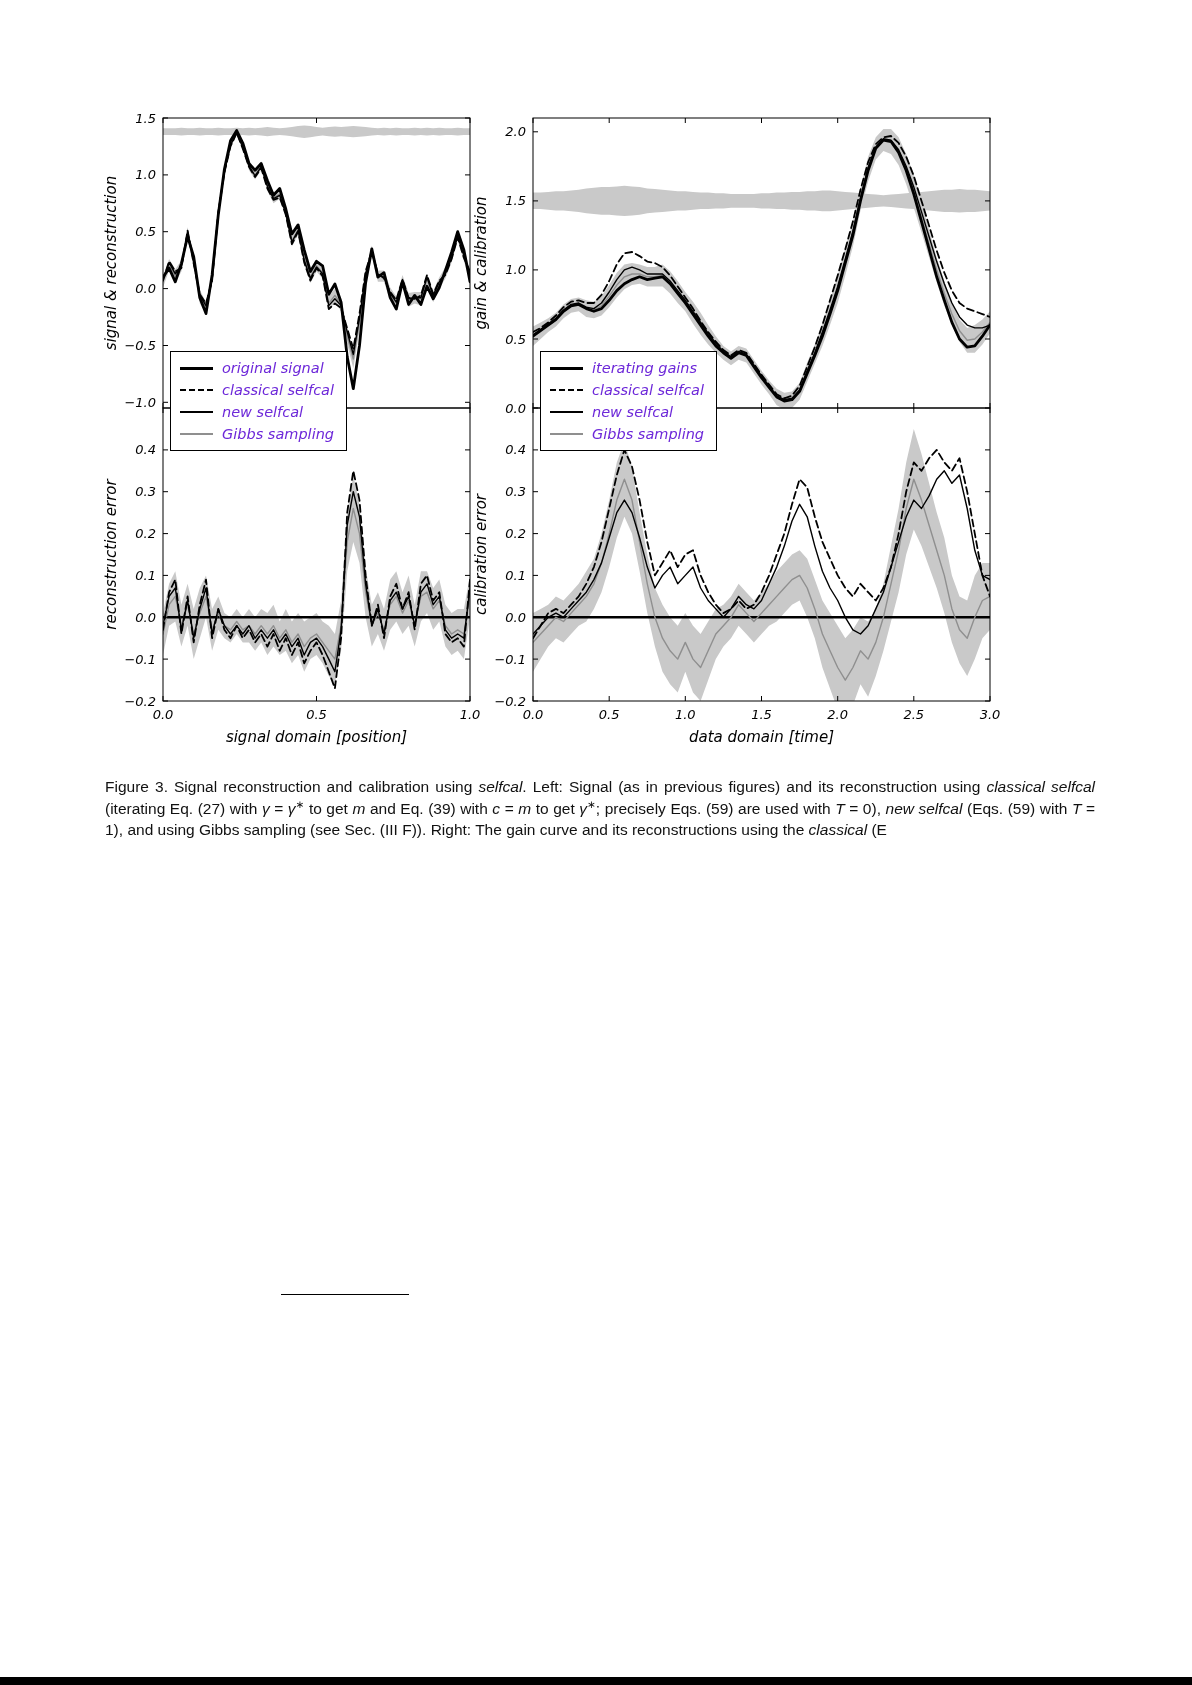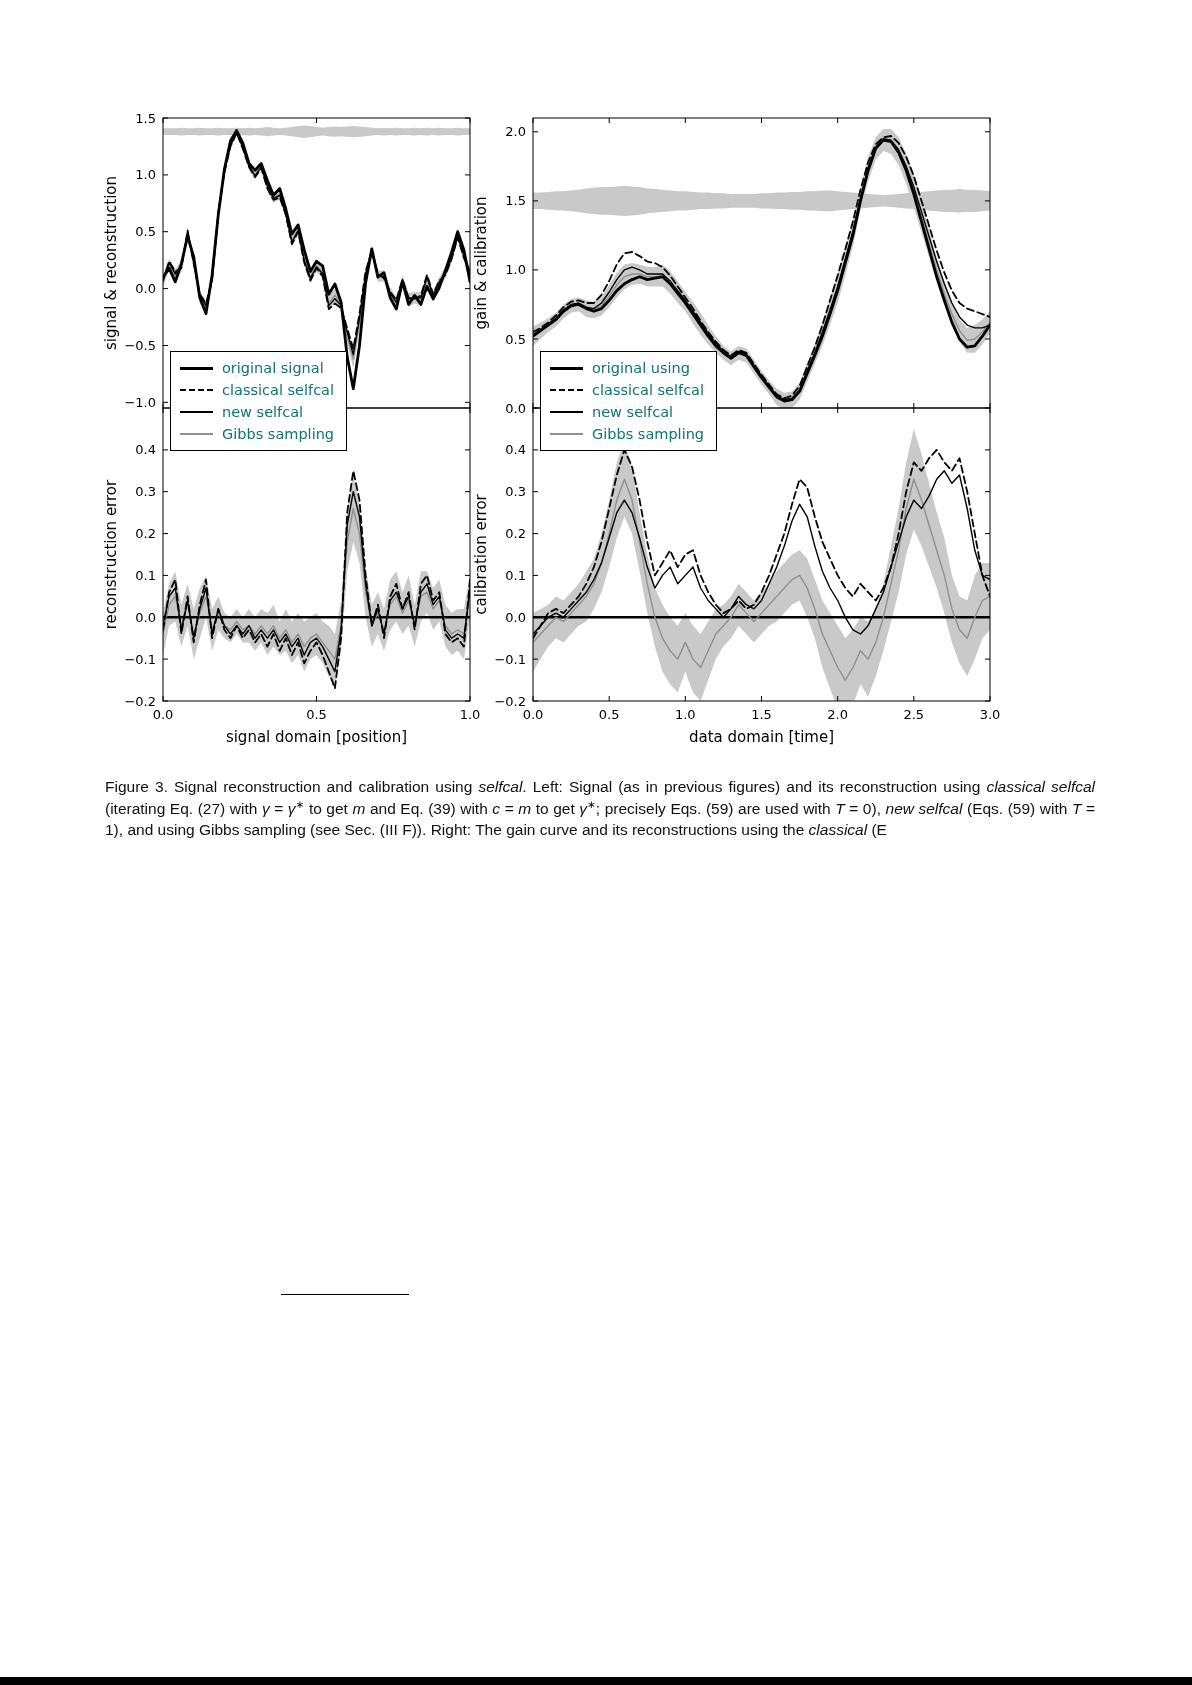--- a/index.html
+++ b/index.html
@@ -1,28 +1,28 @@
 <!DOCTYPE html>
 <html><head>
 <meta charset="utf-8">
 <style>
   html,body{margin:0;padding:0;background:#ffffff;}
   body{width:1192px;height:1685px;font-family:"DejaVu Sans",sans-serif;}
   .page{position:relative;width:1192px;height:1685px;background:#ffffff;overflow:hidden;}
-  .figure-area{position:absolute;left:0;top:0;width:1192px;height:760px;}
+  .figure-area{position:absolute;left:0;top:0;width:1192px;height:760px;font-style:italic;}
   svg text{font-family:"DejaVu Sans",sans-serif;}
   .legend{position:absolute;background:#ffffff;border:1px solid #000;padding:8px 12px 8px 9px;
           display:flex;flex-direction:column;gap:6px;z-index:2;}
   .legend-row{display:flex;align-items:center;gap:9px;height:16px;}
   .sample{display:inline-block;width:33px;flex:0 0 33px;height:0;}
   .sample-thick{border-top:3px solid #000;}
   .sample-dashed{border-top:2px dashed #000;}
   .sample-thin{border-top:2px solid #000;}
   .sample-gray{border-top:2px solid #8f8f8f;}
-  .legend-label{font-size:14.5px;color:#0f766e;white-space:nowrap;}
+  .legend-label{font-size:14.5px;color:#6d28d9;white-space:nowrap;}
   .caption{position:absolute;left:105px;top:760px;width:990px;
            font-family:Liberation Sans, sans-serif;
            font-size:15.5px;line-height:1.37;text-align:justify;color:#111;}
   .caption sup{font-size:68%;}
   .footnote-rule{position:absolute;left:281px;top:1294px;width:128px;border-top:1.5px solid #000;height:0;}
   .bottom-bar{position:absolute;left:0;top:1677px;width:1192px;height:8px;background:#000;}
 </style>
 </head>
 <body>
 
@@ -233,21 +233,21 @@
           <span class="legend-label">new selfcal</span>
         </div>
         <div class="legend-row">
           <span class="sample sample-gray"></span>
           <span class="legend-label">Gibbs sampling</span>
         </div>
       </div>
     <div class="legend" style="left:540px;top:351px;">
         <div class="legend-row">
           <span class="sample sample-thick"></span>
-          <span class="legend-label">original using</span>
+          <span class="legend-label">iterating gains</span>
         </div>
         <div class="legend-row">
           <span class="sample sample-dashed"></span>
           <span class="legend-label">classical selfcal</span>
         </div>
         <div class="legend-row">
           <span class="sample sample-thin"></span>
           <span class="legend-label">new selfcal</span>
         </div>
         <div class="legend-row">

